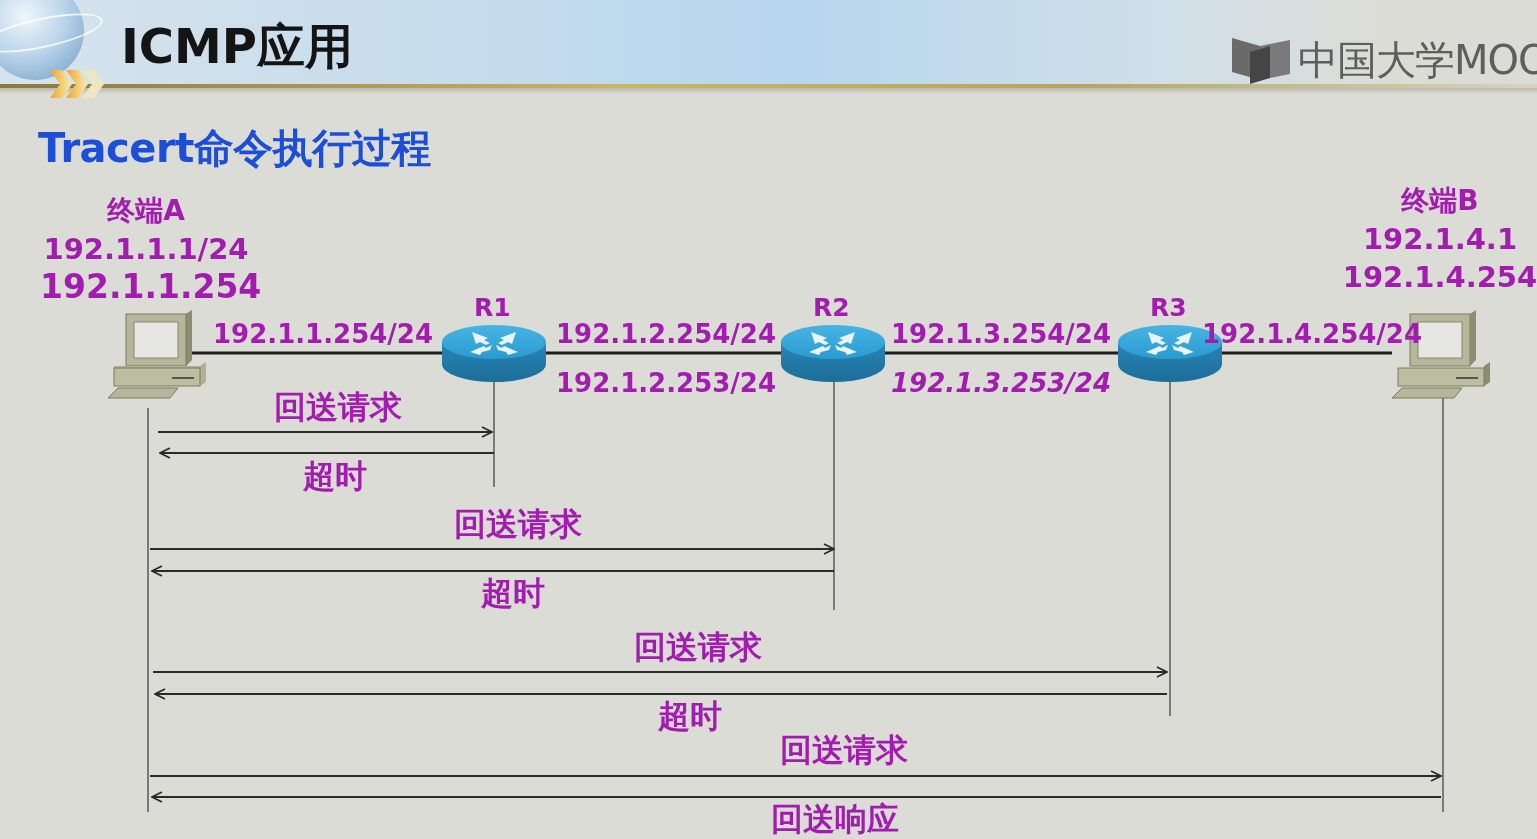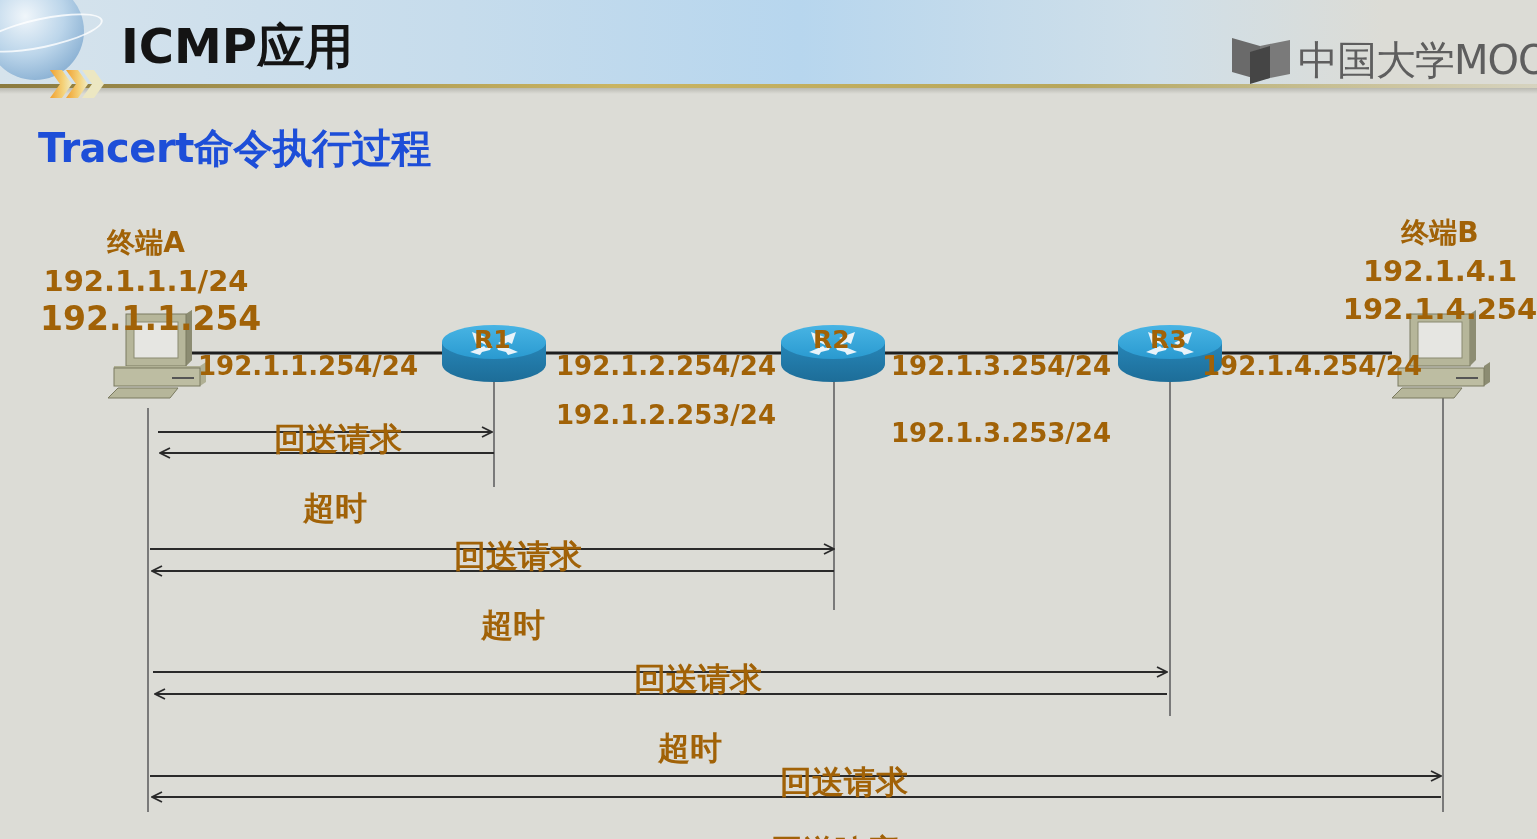--- a/index.html
+++ b/index.html
@@ -38,21 +38,21 @@
   .logo { position: absolute; left: 1230px; top: 34px; height: 52px; display: flex; align-items: center; }
   .logo-text {
     font-family: "DejaVu Sans", sans-serif; font-size: 40px; color: #5e5e5e; margin-left: 6px;
     letter-spacing: -1px; line-height: 52px; white-space: nowrap;
   }
   .subtitle {
     position: absolute; left: 38px; top: 120px; font-size: 40px; font-weight: bold; color: #1d4ed8;
     line-height: 56px; letter-spacing: -0.5px;
   }
   .label {
-    position: absolute; font-weight: bold; white-space: nowrap; color: #a16207; margin-top: 32px;
+    position: absolute; font-weight: bold; white-space: nowrap; color: #a21caf;
   }
   .host-label { font-size: 28px; text-align: center; line-height: 38px; }
   .ip-label { font-size: 26px; line-height: 32px; }
   .router-name { font-size: 25px; line-height: 30px; }
   .msg { font-size: 32px; line-height: 34px; text-align: center; }
   svg.diagram { position: absolute; left: 0; top: 0; }
 </style>
 </head>
 <body>
 
@@ -187,25 +187,25 @@
 <div class="label host-label" style="left:1340px; top:182px; width:200px;">
   <div>终端B</div>
   <div style="font-size:29px;">192.1.4.1</div>
   <div style="font-size:29px;">192.1.4.254</div>
 </div>
 
 <div class="label router-name" style="left:474px; top:293px;">R1</div>
 <div class="label router-name" style="left:813px; top:293px;">R2</div>
 <div class="label router-name" style="left:1150px; top:293px;">R3</div>
 
-<div class="label ip-label" style="left:198px; top:318px;text-align:center;">192.1.1.254/24</div>
+<div class="label ip-label" style="left:213px; top:318px;text-align:center;">192.1.1.254/24</div>
 <div class="label ip-label" style="left:556px; top:318px;text-align:right;">192.1.2.254/24</div>
 <div class="label ip-label" style="left:556px; top:367px;">192.1.2.253/24</div>
 <div class="label ip-label" style="left:891px; top:318px;">192.1.3.254/24</div>
-<div class="label ip-label" style="left:891px; top:385px;">192.1.3.253/24</div>
+<div class="label ip-label" style="left:891px; top:367px;font-style:italic;">192.1.3.253/24</div>
 <div class="label ip-label" style="left:1202px; top:318px;">192.1.4.254/24</div>
 
 <div class="label msg" style="left:274px; top:390px;">回送请求</div>
 <div class="label msg" style="left:303px; top:459px;">超时</div>
 
 <div class="label msg" style="left:454px; top:507px;">回送请求</div>
 <div class="label msg" style="left:481px; top:576px;">超时</div>
 
 <div class="label msg" style="left:634px; top:630px;">回送请求</div>
 <div class="label msg" style="left:658px; top:699px;">超时</div>

